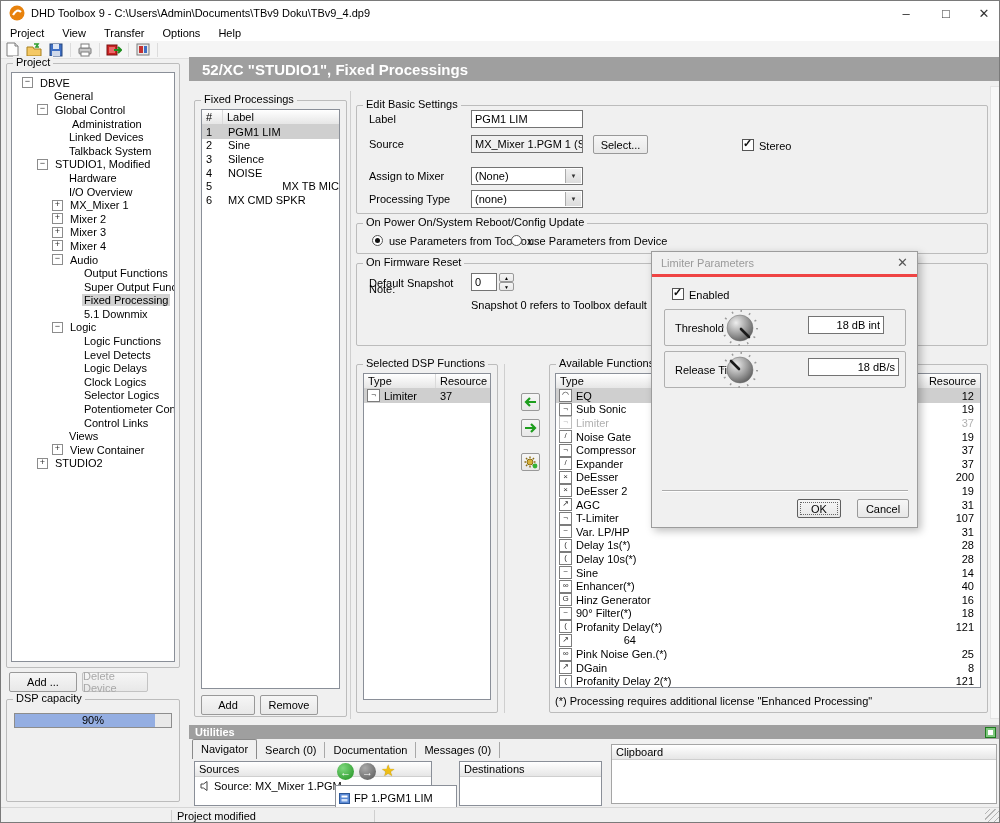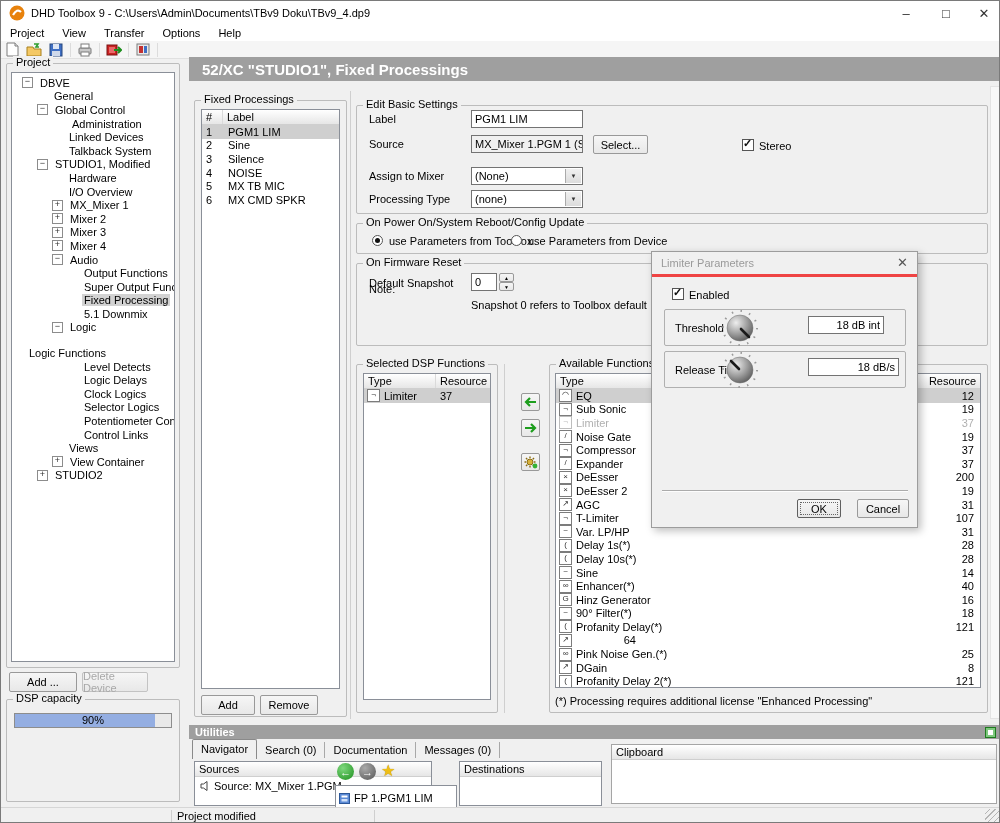--- a/index.html
+++ b/index.html
@@ -214,21 +214,21 @@
           <span class="tlabel sel">Fixed Processing</span>
         </div>
         <div class="trow" style="padding-left: 55px;">
           <span class="tspacer"></span>
           <span class="tlabel">5.1 Downmix</span>
         </div>
         <div class="trow" style="padding-left: 40px;">
           <span class="toggle">−</span>
           <span class="tlabel">Logic</span>
         </div>
-        <div class="trow" style=" margin-top: 12px;">
+        <div class="trow" style="padding-left: 55px;">
           <span class="tspacer"></span>
           <span class="tlabel">Logic Functions</span>
         </div>
         <div class="trow" style="padding-left: 55px;">
           <span class="tspacer"></span>
           <span class="tlabel">Level Detects</span>
         </div>
         <div class="trow" style="padding-left: 55px;">
           <span class="tspacer"></span>
           <span class="tlabel">Logic Delays</span>
@@ -297,21 +297,21 @@
           <div class="frow">
             <span class="" style="width: 17px; padding-left: 4px; flex: 0 0 auto;">3</span>
             <span class="flabel" style="padding-left: 5px;">Silence</span>
           </div>
           <div class="frow">
             <span class="" style="width: 17px; padding-left: 4px; flex: 0 0 auto;">4</span>
             <span class="flabel" style="padding-left: 5px;">NOISE</span>
           </div>
           <div class="frow">
             <span class="" style="width: 17px; padding-left: 4px; flex: 0 0 auto;">5</span>
-            <span class="flabel" style="padding-left: 5px;">MX TB MIC</span>
+            <span class="flabel" style="padding-left: 5px; text-align: right;">MX TB MIC</span>
           </div>
           <div class="frow">
             <span class="" style="width: 17px; padding-left: 4px; flex: 0 0 auto;">6</span>
             <span class="flabel" style="padding-left: 5px;">MX CMD SPKR</span>
           </div>
         </div>
     </div>
   </div>
   <div class="btn" style="left:200px;top:694px;width:54px;height:20px">Add</div>
   <div class="btn" style="left:259px;top:694px;width:58px;height:20px">Remove</div>

